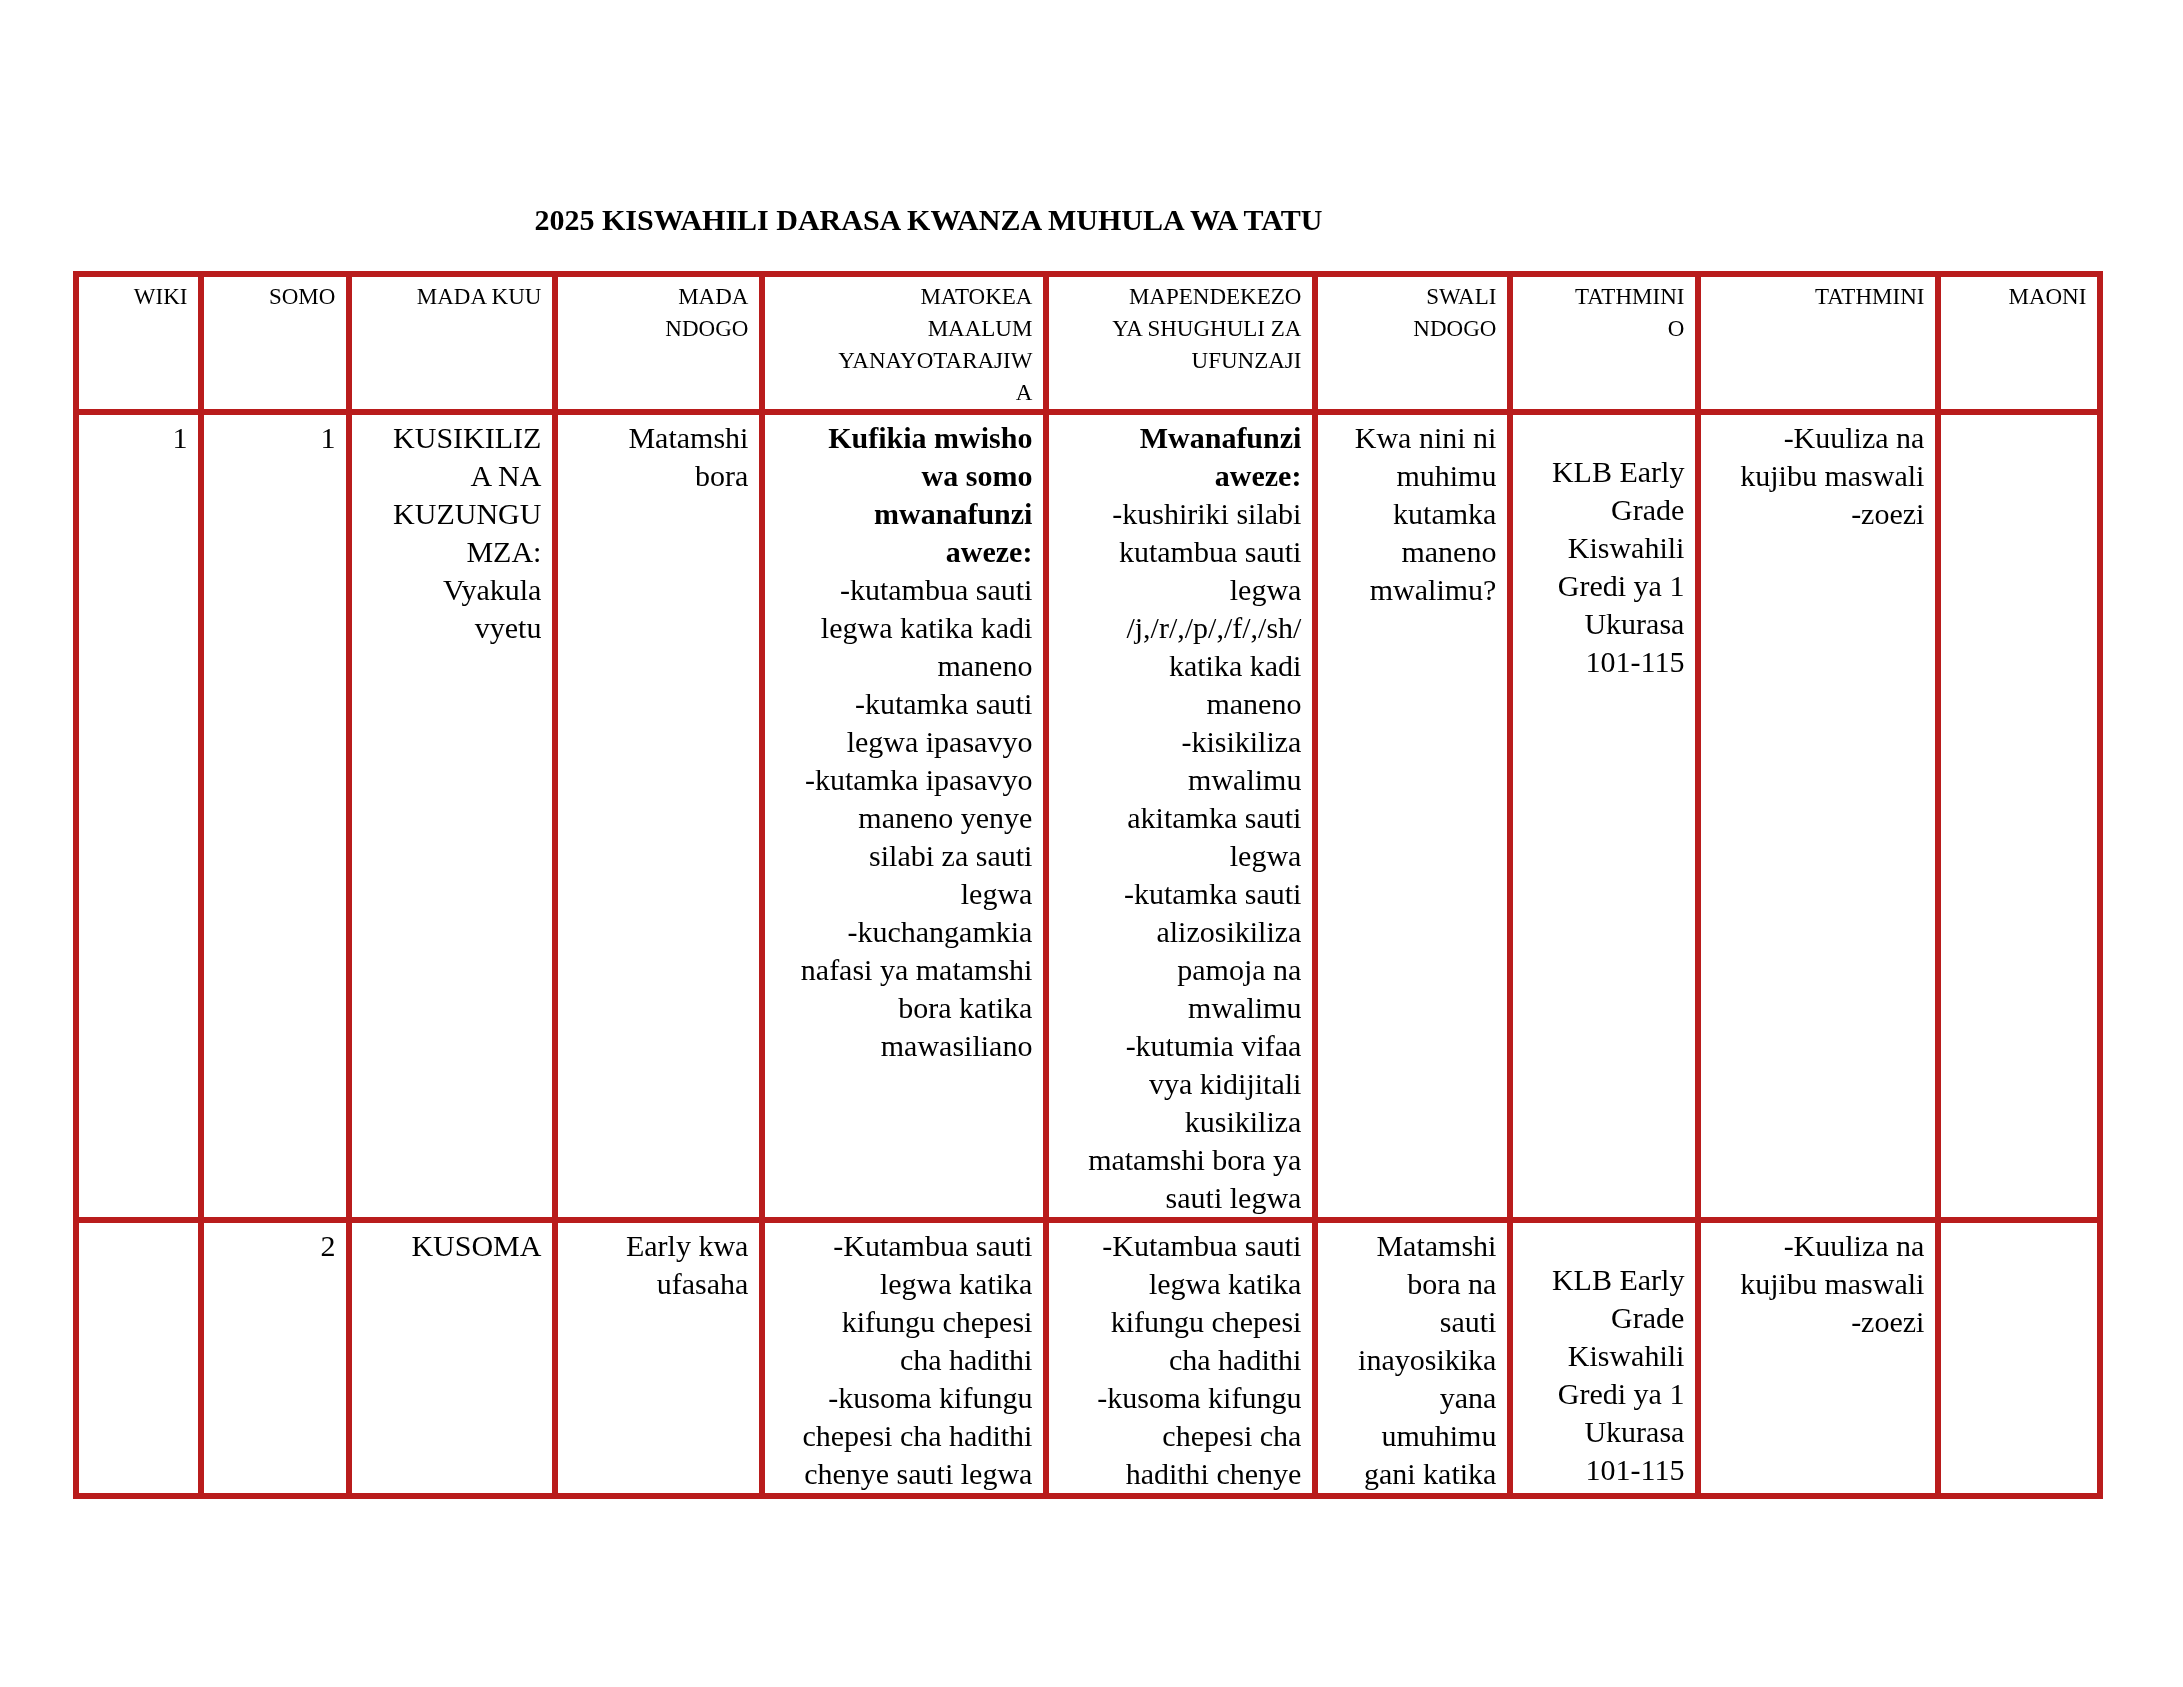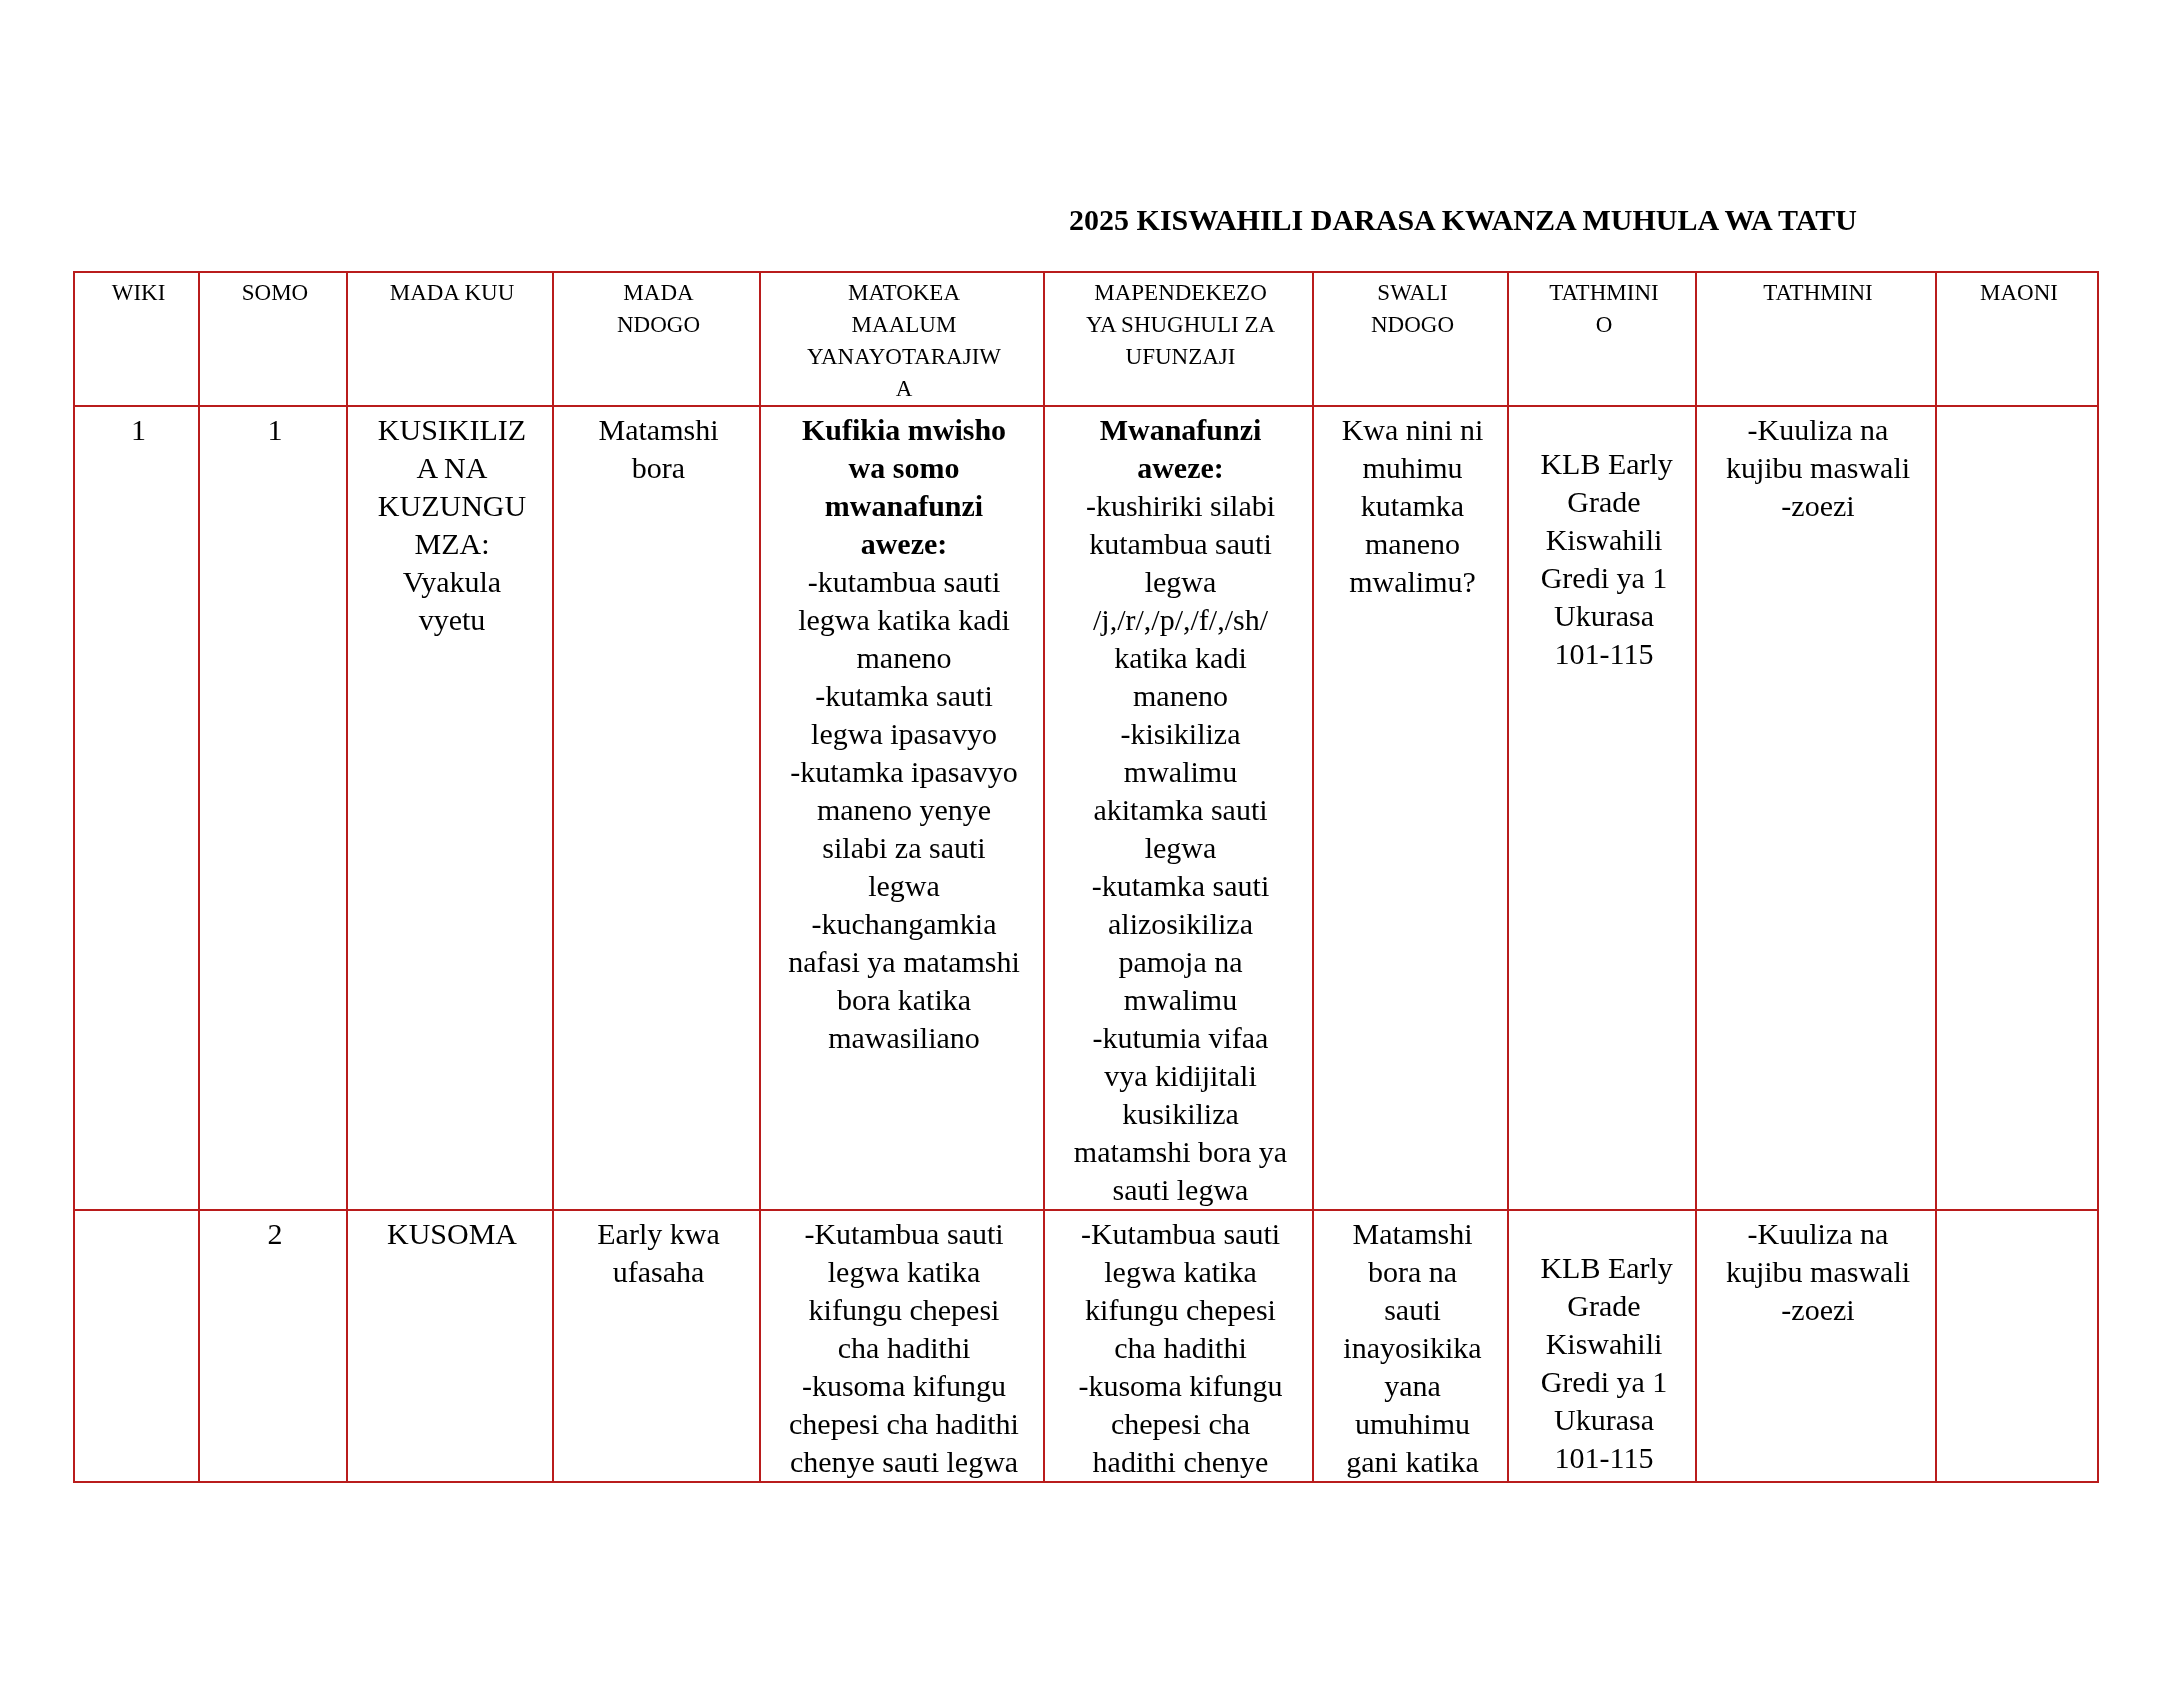--- a/index.html
+++ b/index.html
@@ -13,38 +13,38 @@
       position: relative;
       overflow: hidden;
       font-family: "Liberation Serif", "DejaVu Serif", serif;
       color: #000000;
     }
     .page-title {
       position: absolute;
       left: 0;
       width: 1857px;
       top: 200px;
-      text-align: right;
+      text-align: center;
       font-weight: bold;
       font-size: 30px;
       line-height: 40px;
       letter-spacing: 0px;
     }
     table.scheme {
       position: absolute;
       left: 73px;
       top: 271px;
       width: 2024px;
       border-collapse: collapse;
       table-layout: fixed;
     }
     table.scheme td, table.scheme th {
-      border: 2px solid #b91c1c;
+      border: 6px solid #b91c1c;
       vertical-align: top;
-      text-align: center;
+      text-align: right;
       padding: 0 10.6px 0 14.6px;
       overflow: hidden;
     }
     table.scheme th {
       font-weight: normal;
       font-size: 23px;
       line-height: 32px;
       height: 126px;
       padding-top: 4px;
       box-sizing: border-box;

